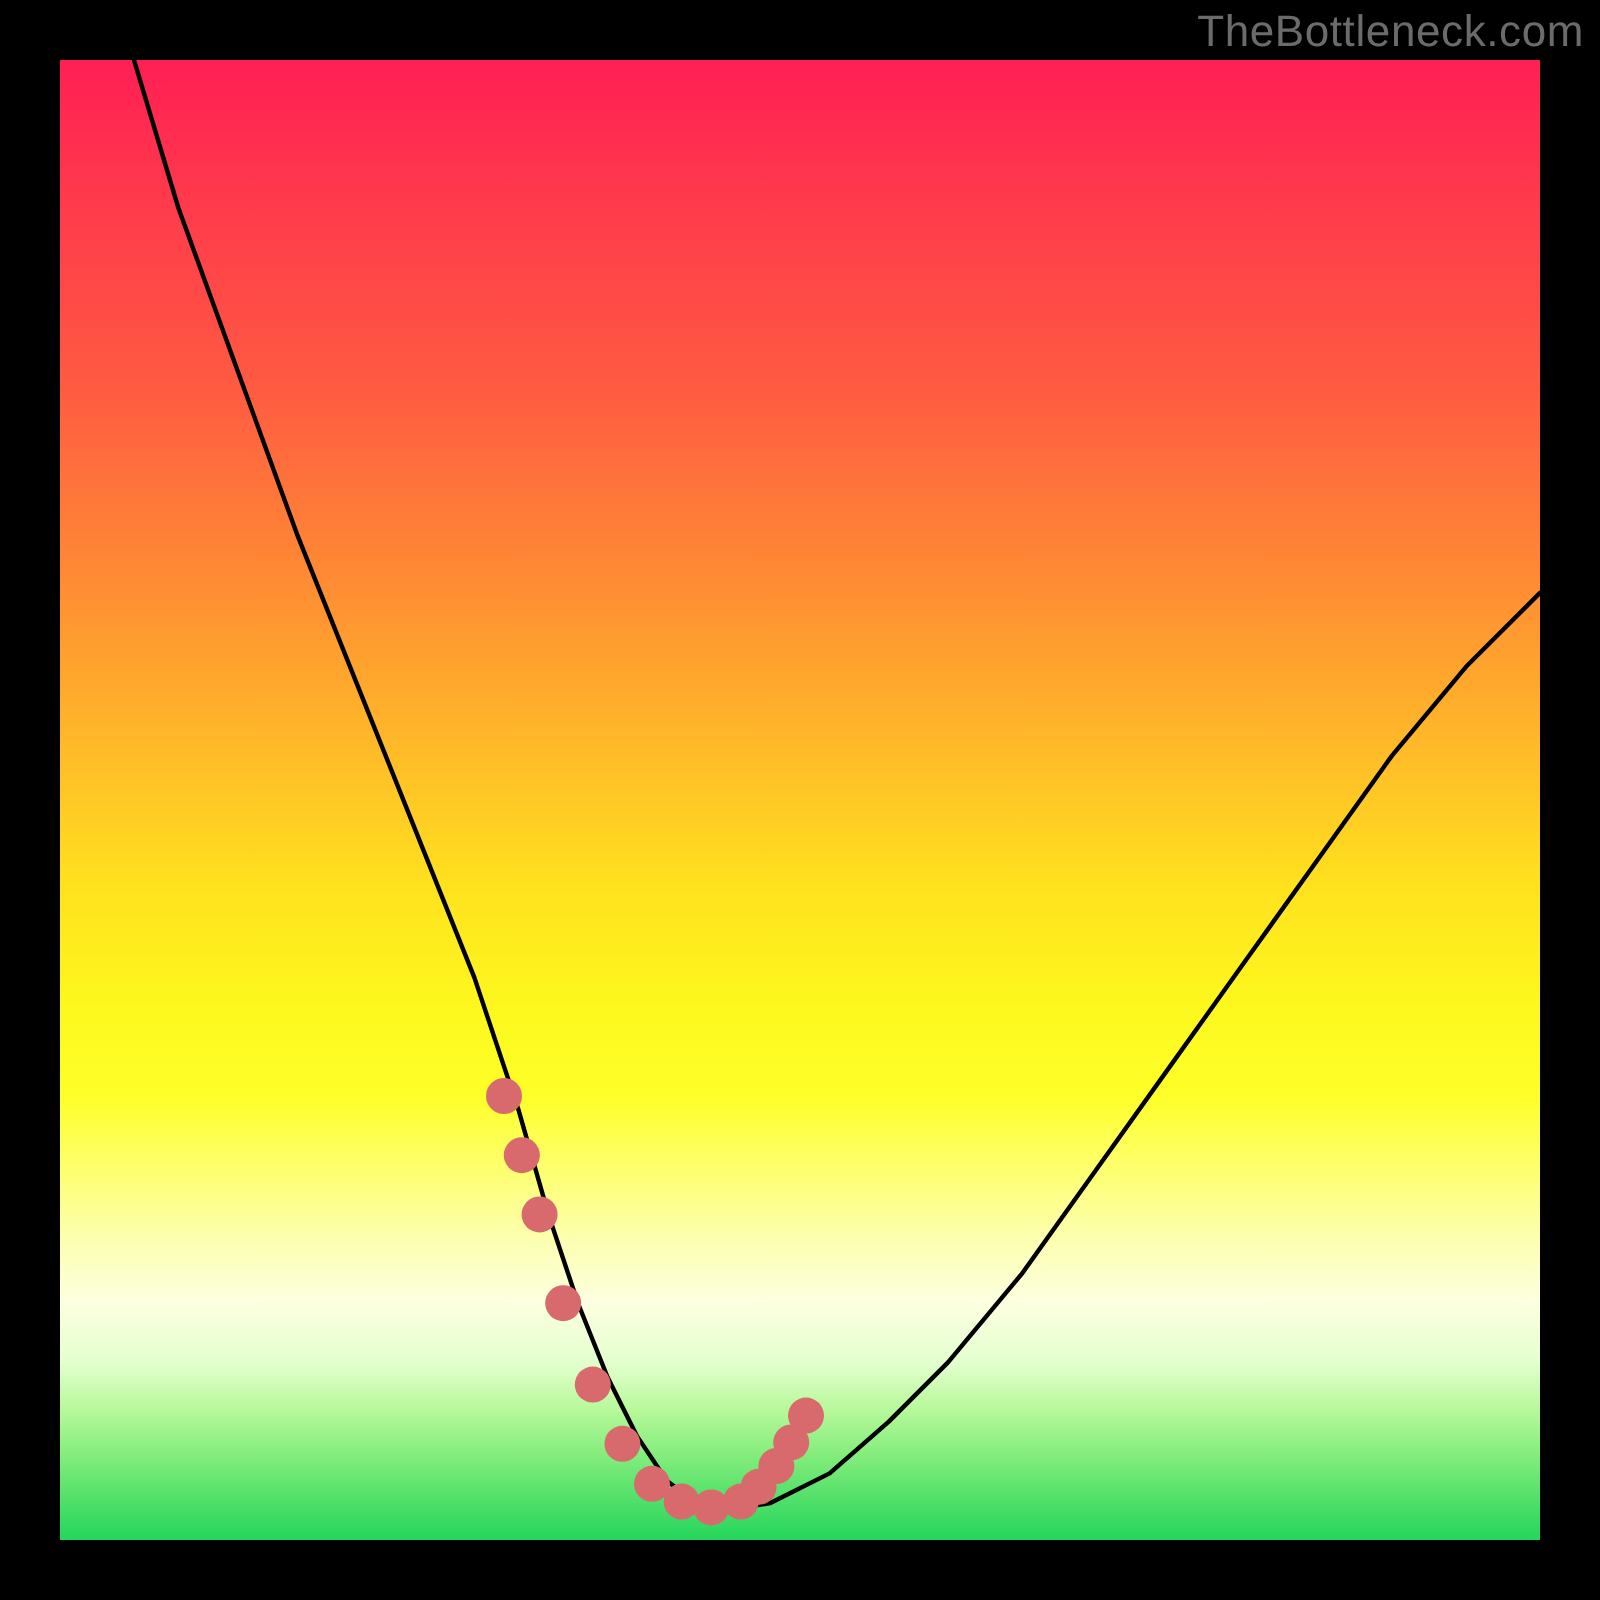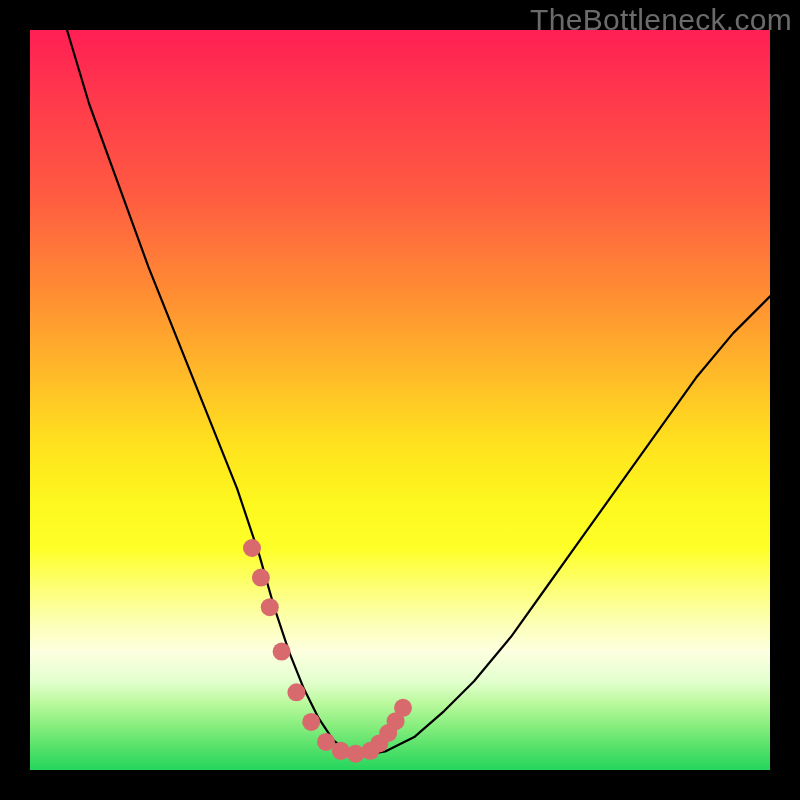--- a/index.html
+++ b/index.html
@@ -42,21 +42,21 @@
       #88ee7e 94%,
       #55e16a 97%,
       #24d65c 100%
     );
   }
   .watermark {
     position: absolute;
     top: 3px;
     right: 8px;
     color: #6b6b6b;
-    font-size: 30px;
+    font-size: 22px;
     letter-spacing: 0.3px;
     user-select: none;
   }
   svg.overlay {
     position: absolute;
     top: 0;
     left: 0;
   }
 </style>
 </head>

